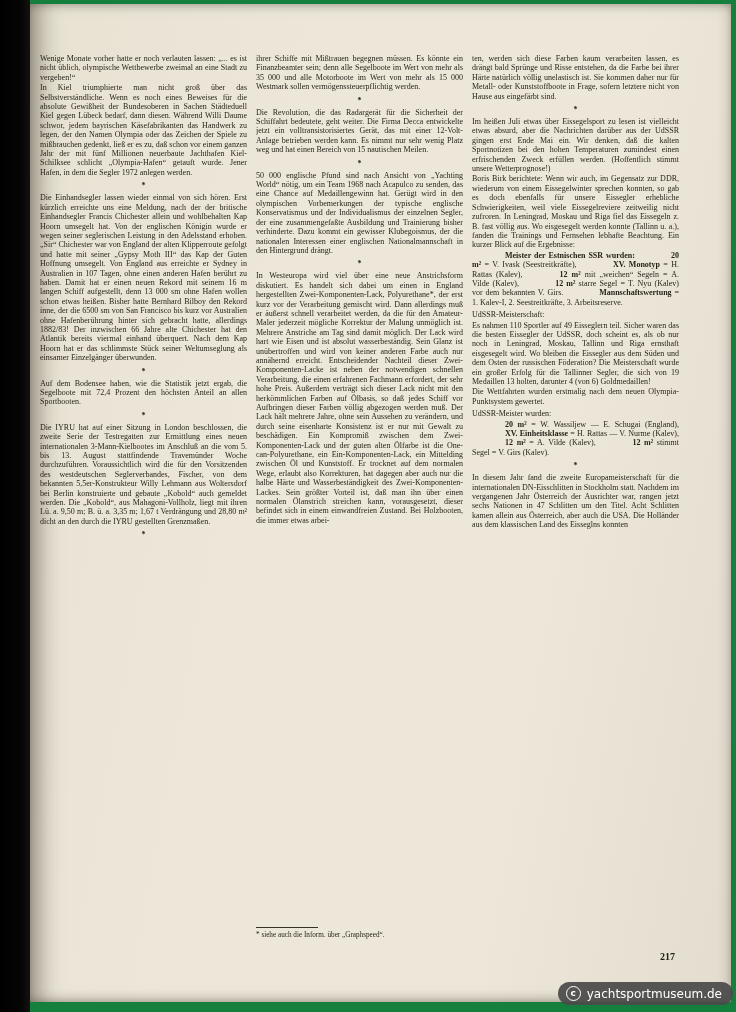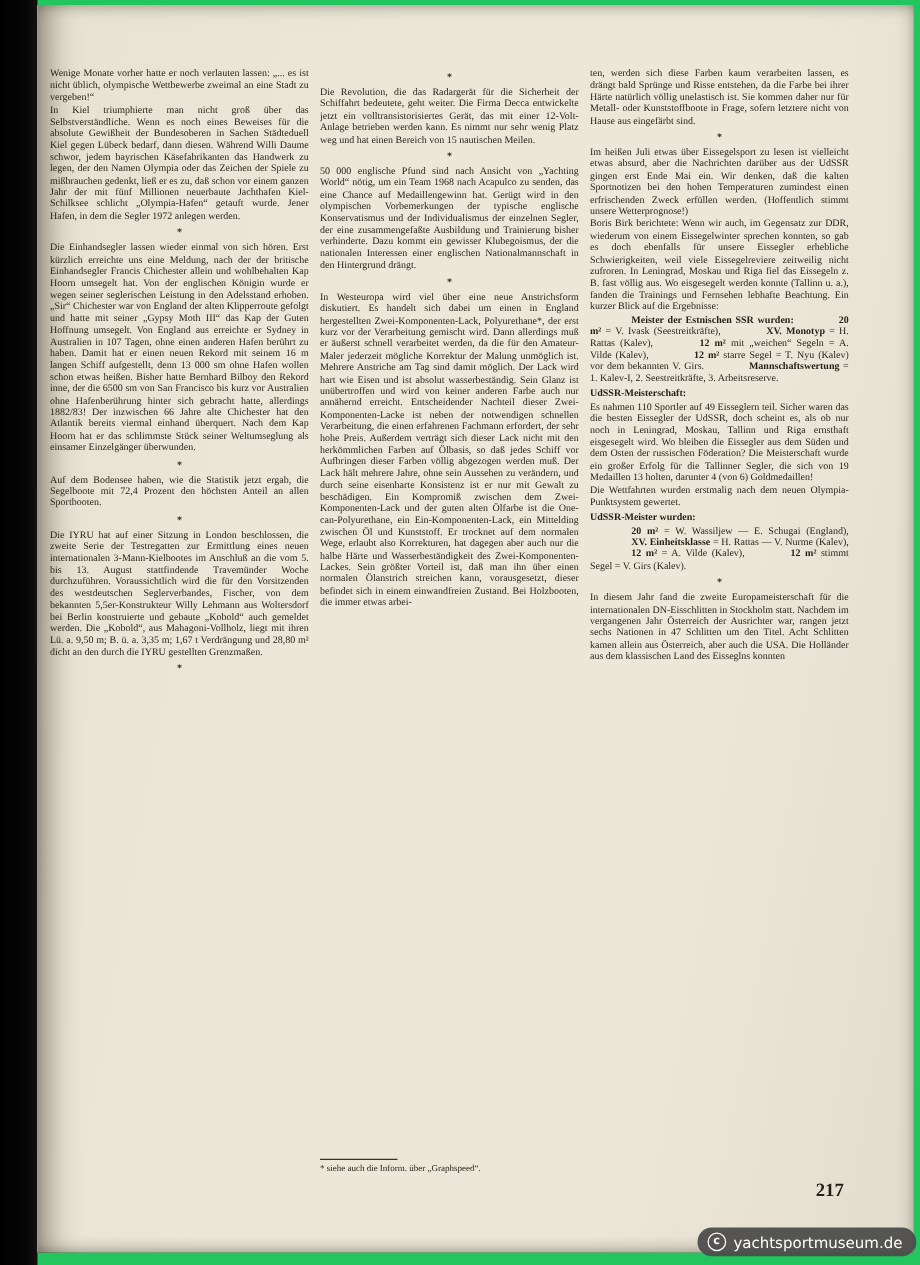--- a/index.html
+++ b/index.html
@@ -1,34 +1,34 @@
 <!DOCTYPE html>
 <html><head>
 <meta charset="utf-8">
 <style>
   html,body{margin:0;padding:0;background:#111;}
-  .scan{position:relative;width:736px;height:1012px;background:#22c55e;overflow:hidden;
+  .scan{position:relative;width:736px;height:1012px;background:#15803d;overflow:hidden;
         font-family:"Liberation Serif","DejaVu Serif",serif;}
   .gutter{position:absolute;left:0;top:0;width:30px;height:100%;
           background:linear-gradient(90deg,#000 0%,#050505 70%,#141210 100%);}
   .page{position:absolute;left:30px;top:4px;right:5px;bottom:10px;
         background:linear-gradient(100deg,#e7e2d2 0%,#eeे 0,#ece7d9 35%,#ece7d9 70%,#e3ded0 100%);
         background:linear-gradient(100deg,#e7e2d2 0%,#ece7d9 35%,#ece7d9 70%,#e2ddcf 100%);
         box-shadow:inset 20px 0 26px -14px rgba(40,32,20,.55), inset -8px 0 14px -8px rgba(60,52,40,.35),
                    inset 0 6px 10px -6px rgba(60,52,40,.35), inset 0 -8px 12px -8px rgba(60,52,40,.4);}
   .columns{position:absolute;left:10px;top:50px;display:flex;gap:9px;}
   .col{width:207px;height:886px;overflow:hidden;display:flex;flex-direction:column;
        font-size:8px;line-height:9.4px;color:#241f16;}
   .para{margin:0 0 1px 0;text-align:justify;}
-  .head{font-weight:bold;margin-top:2px;}
+  .head{font-weight:normal;margin-top:2px;}
   .b{font-weight:bold;padding-left:33px;}
   .star{text-align:center;height:15px;line-height:15px;font-weight:bold;flex:none;}
   .footnote{margin-top:auto;font-size:7.2px;line-height:8.6px;padding-top:5px;}
   .fn-rule{width:62px;border-top:1px solid #38332a;margin-bottom:3px;}
-  .page-number{position:absolute;right:56px;bottom:40px;font-weight:bold;font-size:15px;color:#241f16;}
+  .page-number{position:absolute;right:56px;bottom:40px;font-weight:bold;font-size:10px;color:#241f16;}
   .watermark{position:absolute;right:3px;bottom:7px;display:flex;align-items:center;gap:6px;
              background:rgba(74,74,74,.93);color:#fff;border-radius:13px;padding:4px 11px 4px 8px;
              font-family:"DejaVu Sans","Liberation Sans",sans-serif;font-size:12px;}
   .c-icon{display:inline-flex;align-items:center;justify-content:center;width:13px;height:13px;flex:none;
           border:1.3px solid #fff;border-radius:50%;font-size:9px;line-height:1;font-weight:bold;}
 </style>
 </head>
 <body>
 
 <div class="scan">
@@ -40,20 +40,21 @@
           <p class="para"><span>In Kiel triumphierte man nicht groß über das Selbstverständliche. Wenn es noch eines Beweises für die absolute Gewißheit der Bundesoberen in Sachen Städteduell Kiel gegen Lübeck bedarf, dann diesen. Während Willi Daume schwor, jedem bayrischen Käsefabrikanten das Handwerk zu legen, der den Namen Olympia oder das Zeichen der Spiele zu mißbrauchen gedenkt, ließ er es zu, daß schon vor einem ganzen Jahr der mit fünf Millionen neuerbaute Jachthafen Kiel-Schilksee schlicht „Olympia-Hafen“ getauft wurde. Jener Hafen, in dem die Segler 1972 anlegen werden.</span></p>
           <div class="star">*</div>
           <p class="para"><span>Die Einhandsegler lassen wieder einmal von sich hören. Erst kürzlich erreichte uns eine Meldung, nach der der britische Einhandsegler Francis Chichester allein und wohlbehalten Kap Hoorn umsegelt hat. Von der englischen Königin wurde er wegen seiner seglerischen Leistung in den Adelsstand erhoben. „Sir“ Chichester war von England der alten Klipperroute gefolgt und hatte mit seiner „Gypsy Moth III“ das Kap der Guten Hoffnung umsegelt. Von England aus erreichte er Sydney in Australien in 107 Tagen, ohne einen anderen Hafen berührt zu haben. Damit hat er einen neuen Rekord mit seinem 16 m langen Schiff aufgestellt, denn 13 000 sm ohne Hafen wollen schon etwas heißen. Bisher hatte Bernhard Bilboy den Rekord inne, der die 6500 sm von San Francisco bis kurz vor Australien ohne Hafenberührung hinter sich gebracht hatte, allerdings 1882/83! Der inzwischen 66 Jahre alte Chichester hat den Atlantik bereits viermal einhand überquert. Nach dem Kap Hoorn hat er das schlimmste Stück seiner Weltumseglung als einsamer Einzelgänger überwunden.</span></p>
           <div class="star">*</div>
           <p class="para"><span>Auf dem Bodensee haben, wie die Statistik jetzt ergab, die Segelboote mit 72,4 Prozent den höchsten Anteil an allen Sportbooten.</span></p>
           <div class="star">*</div>
           <p class="para"><span>Die IYRU hat auf einer Sitzung in London beschlossen, die zweite Serie der Testregatten zur Ermittlung eines neuen internationalen 3-Mann-Kielbootes im Anschluß an die vom 5. bis 13. August stattfindende Travemünder Woche durchzuführen. Voraussichtlich wird die für den Vorsitzenden des westdeutschen Seglerverbandes, Fischer, von dem bekannten 5,5er-Konstrukteur Willy Lehmann aus Woltersdorf bei Berlin konstruierte und gebaute „Kobold“ auch gemeldet werden. Die „Kobold“, aus Mahagoni-Vollholz, liegt mit ihren Lü. a. 9,50 m; B. ü. a. 3,35 m; 1,67 t Verdrängung und 28,80 m² dicht an den durch die IYRU gestellten Grenzmaßen.</span></p>
           <div class="star">*</div>
         </div>
       <div class="col">
+          <p class="para"><span>ihrer Schiffe mit Mißtrauen begegnen müssen. Es könnte ein Finanzbeamter sein; denn alle Segelboote im Wert von mehr als 35 000 und alle Motorboote im Wert von mehr als 15 000 Westmark sollen vermögenssteuerpflichtig werden.</span></p>
           <div class="star">*</div>
           <p class="para"><span>Die Revolution, die das Radargerät für die Sicherheit der Schiffahrt bedeutete, geht weiter. Die Firma Decca entwickelte jetzt ein volltransistorisiertes Gerät, das mit einer 12-Volt-Anlage betrieben werden kann. Es nimmt nur sehr wenig Platz weg und hat einen Bereich von 15 nautischen Meilen.</span></p>
           <div class="star">*</div>
           <p class="para"><span>50 000 englische Pfund sind nach Ansicht von „Yachting World“ nötig, um ein Team 1968 nach Acapulco zu senden, das eine Chance auf Medaillengewinn hat. Gerügt wird in den olympischen Vorbemerkungen der typische englische Konservatismus und der Individualismus der einzelnen Segler, der eine zusammengefaßte Ausbildung und Trainierung bisher verhinderte. Dazu kommt ein gewisser Klubegoismus, der die nationalen Interessen einer englischen Nationalmannschaft in den Hintergrund drängt.</span></p>
           <div class="star">*</div>
           <p class="para"><span>In Westeuropa wird viel über eine neue Anstrichsform diskutiert. Es handelt sich dabei um einen in England hergestellten Zwei-Komponenten-Lack, Polyurethane*, der erst kurz vor der Verarbeitung gemischt wird. Dann allerdings muß er äußerst schnell verarbeitet werden, da die für den Amateur-Maler jederzeit mögliche Korrektur der Malung unmöglich ist. Mehrere Anstriche am Tag sind damit möglich. Der Lack wird hart wie Eisen und ist absolut wasserbeständig. Sein Glanz ist unübertroffen und wird von keiner anderen Farbe auch nur annähernd erreicht. Entscheidender Nachteil dieser Zwei-Komponenten-Lacke ist neben der notwendigen schnellen Verarbeitung, die einen erfahrenen Fachmann erfordert, der sehr hohe Preis. Außerdem verträgt sich dieser Lack nicht mit den herkömmlichen Farben auf Ölbasis, so daß jedes Schiff vor Aufbringen dieser Farben völlig abgezogen werden muß. Der Lack hält mehrere Jahre, ohne sein Aussehen zu verändern, und durch seine eisenharte Konsistenz ist er nur mit Gewalt zu beschädigen. Ein Kompromiß zwischen dem Zwei-Komponenten-Lack und der guten alten Ölfarbe ist die One-can-Polyurethane, ein Ein-Komponenten-Lack, ein Mittelding zwischen Öl und Kunststoff. Er trocknet auf dem normalen Wege, erlaubt also Korrekturen, hat dagegen aber auch nur die halbe Härte und Wasserbeständigkeit des Zwei-Komponenten-Lackes. Sein größter Vorteil ist, daß man ihn über einen normalen Ölanstrich streichen kann, vorausgesetzt, dieser befindet sich in einem einwandfreien Zustand. Bei Holzbooten, die immer etwas arbei-</span></p>
           <div class="footnote">
             <div class="fn-rule"></div>
             <div>* siehe auch die Inform. über „Graphspeed“.</div>
           </div>

